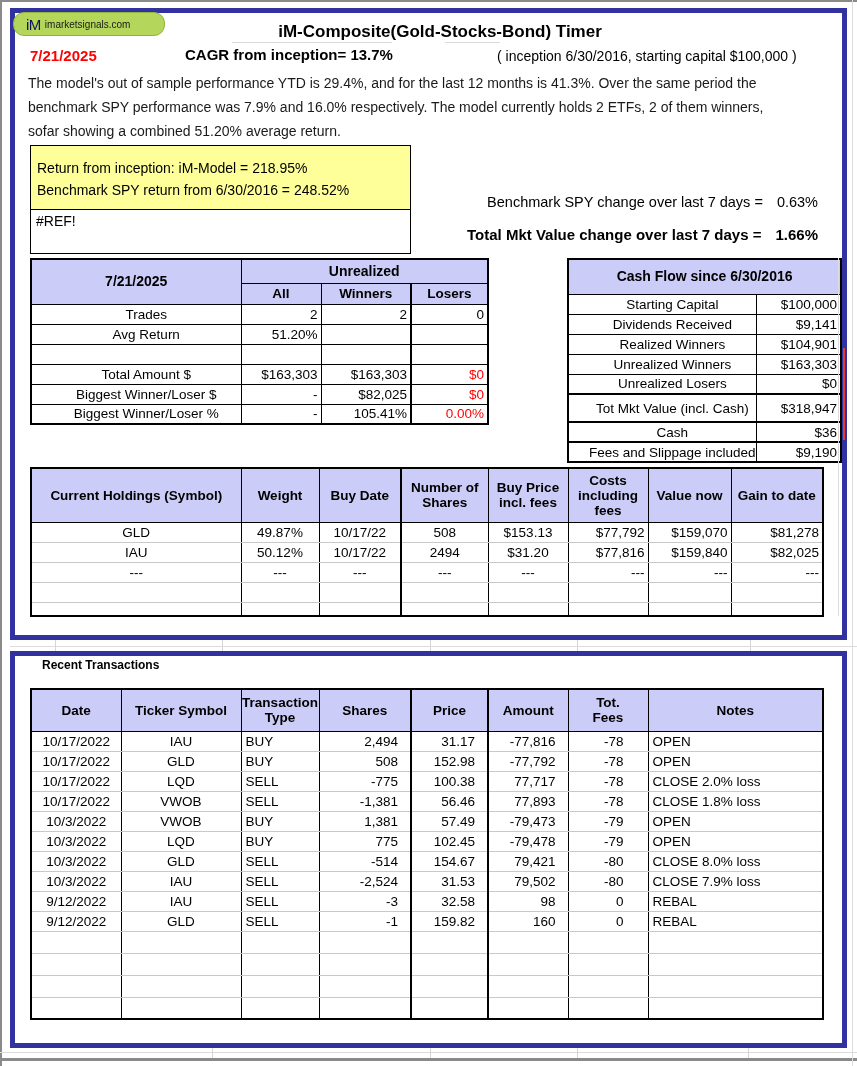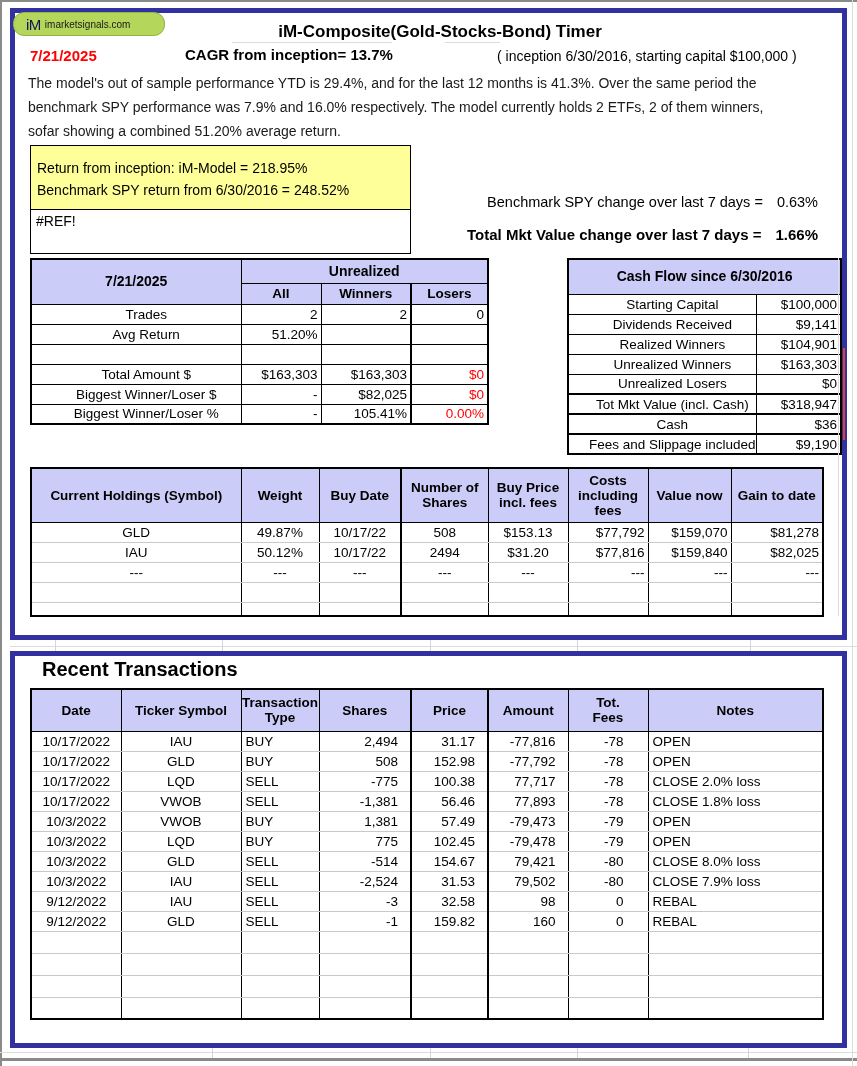--- a/index.html
+++ b/index.html
@@ -169,21 +169,21 @@
           <td class="r">$104,901</td>
         </tr>
       <tr style="height:20px">
           <td class="lab">Unrealized Winners</td>
           <td class="r">$163,303</td>
         </tr>
       <tr style="height:20px">
           <td class="lab">Unrealized Losers</td>
           <td class="r">$0</td>
         </tr>
-      <tr style="height:20px" class="tline">
+      <tr style="height:28px" class="tline">
           <td class="lab">Tot Mkt Value (incl. Cash)</td>
           <td class="r">$318,947</td>
         </tr>
       <tr style="height:20px" class="tline">
           <td class="lab">Cash</td>
           <td class="r">$36</td>
         </tr>
       <tr style="height:20px" class="tline">
           <td class="lab">Fees and Slippage included</td>
           <td class="r">$9,190</td>
@@ -271,21 +271,21 @@
 
   <div class="abs gridline" style="left:10px;top:646px;width:847px;height:1px"></div>
   <div class="abs tick" style="left:55px;top:640px;height:12px"></div>
   <div class="abs tick" style="left:222px;top:640px;height:12px"></div>
   <div class="abs tick" style="left:430px;top:640px;height:12px"></div>
   <div class="abs tick" style="left:577px;top:640px;height:12px"></div>
   <div class="abs tick" style="left:750px;top:640px;height:12px"></div>
 
   <div class="panel" style="left:10px;top:651px;width:837px;height:397px"></div>
 
-  <div class="abs bold" style="left:42px;top:658px;font-size:20px">Recent Transactions</div>
+  <div class="abs bold" style="left:42px;top:658px;font-size:12px">Recent Transactions</div>
 
   <table class="abs tbl" style="left:30px;top:688px">
     <colgroup>
         <col style="width:90px">
         <col style="width:120px">
         <col style="width:78px">
         <col style="width:92px">
         <col style="width:77px">
         <col style="width:80px">
         <col style="width:80px">

